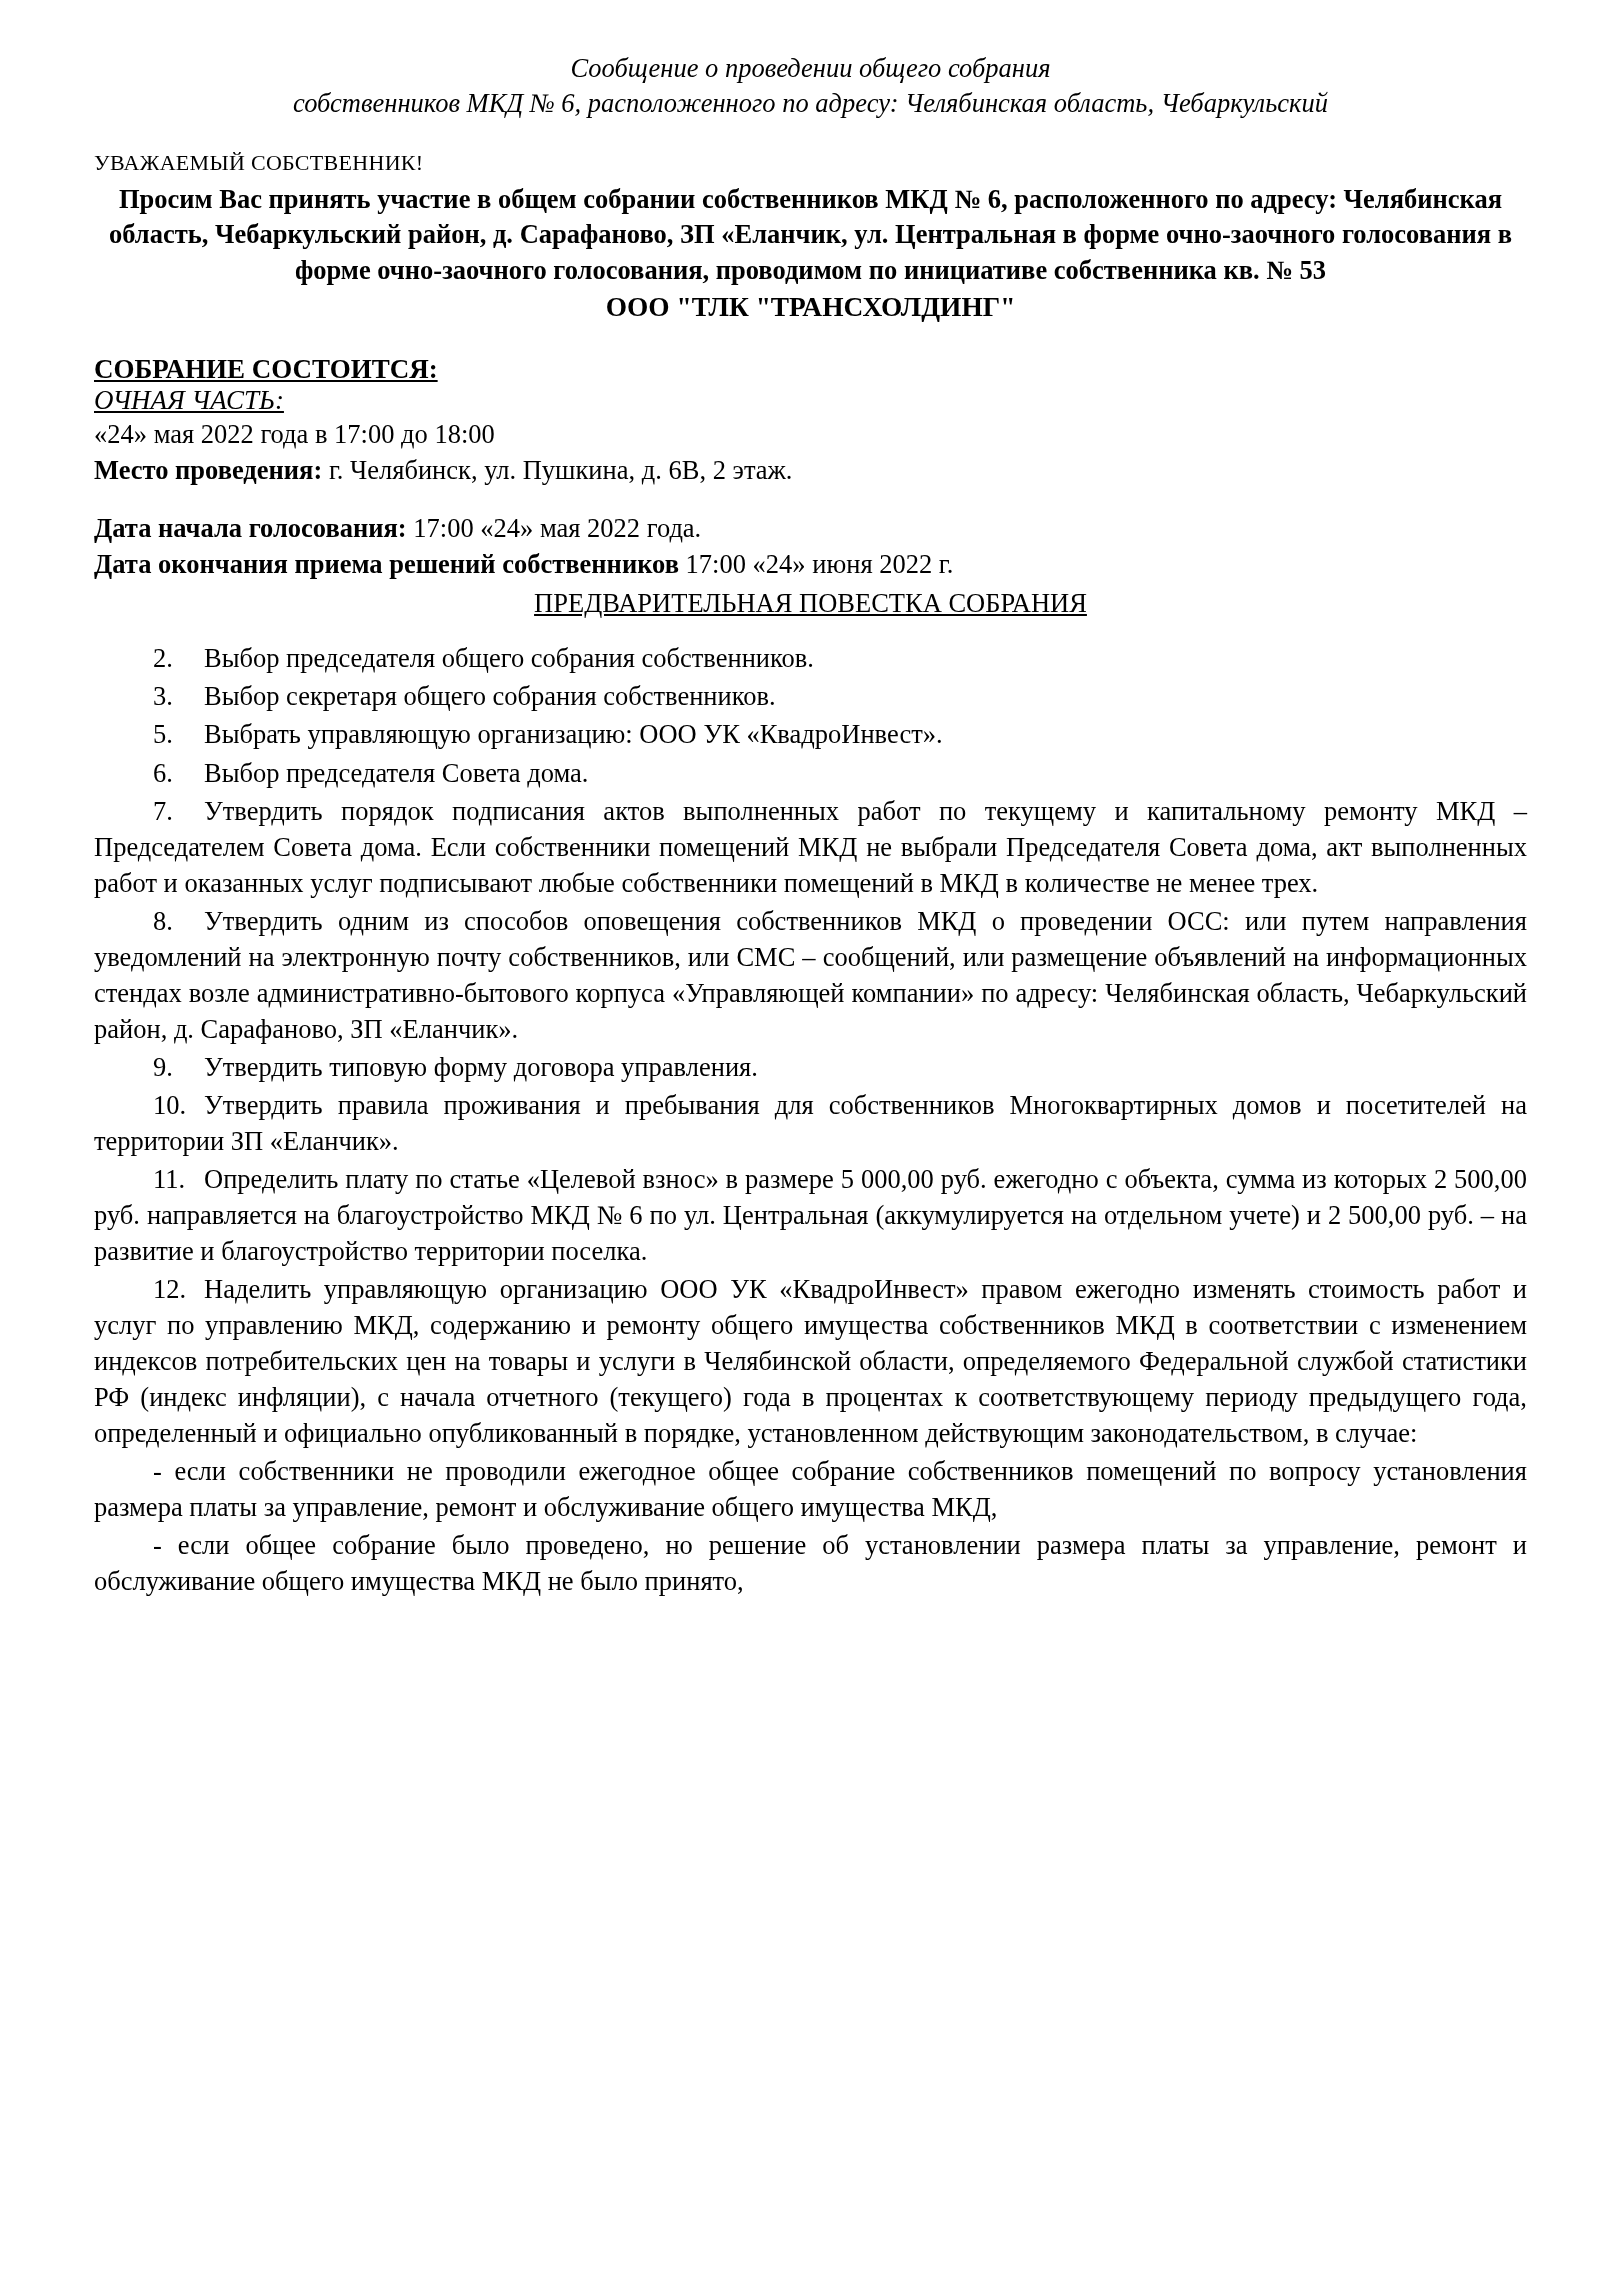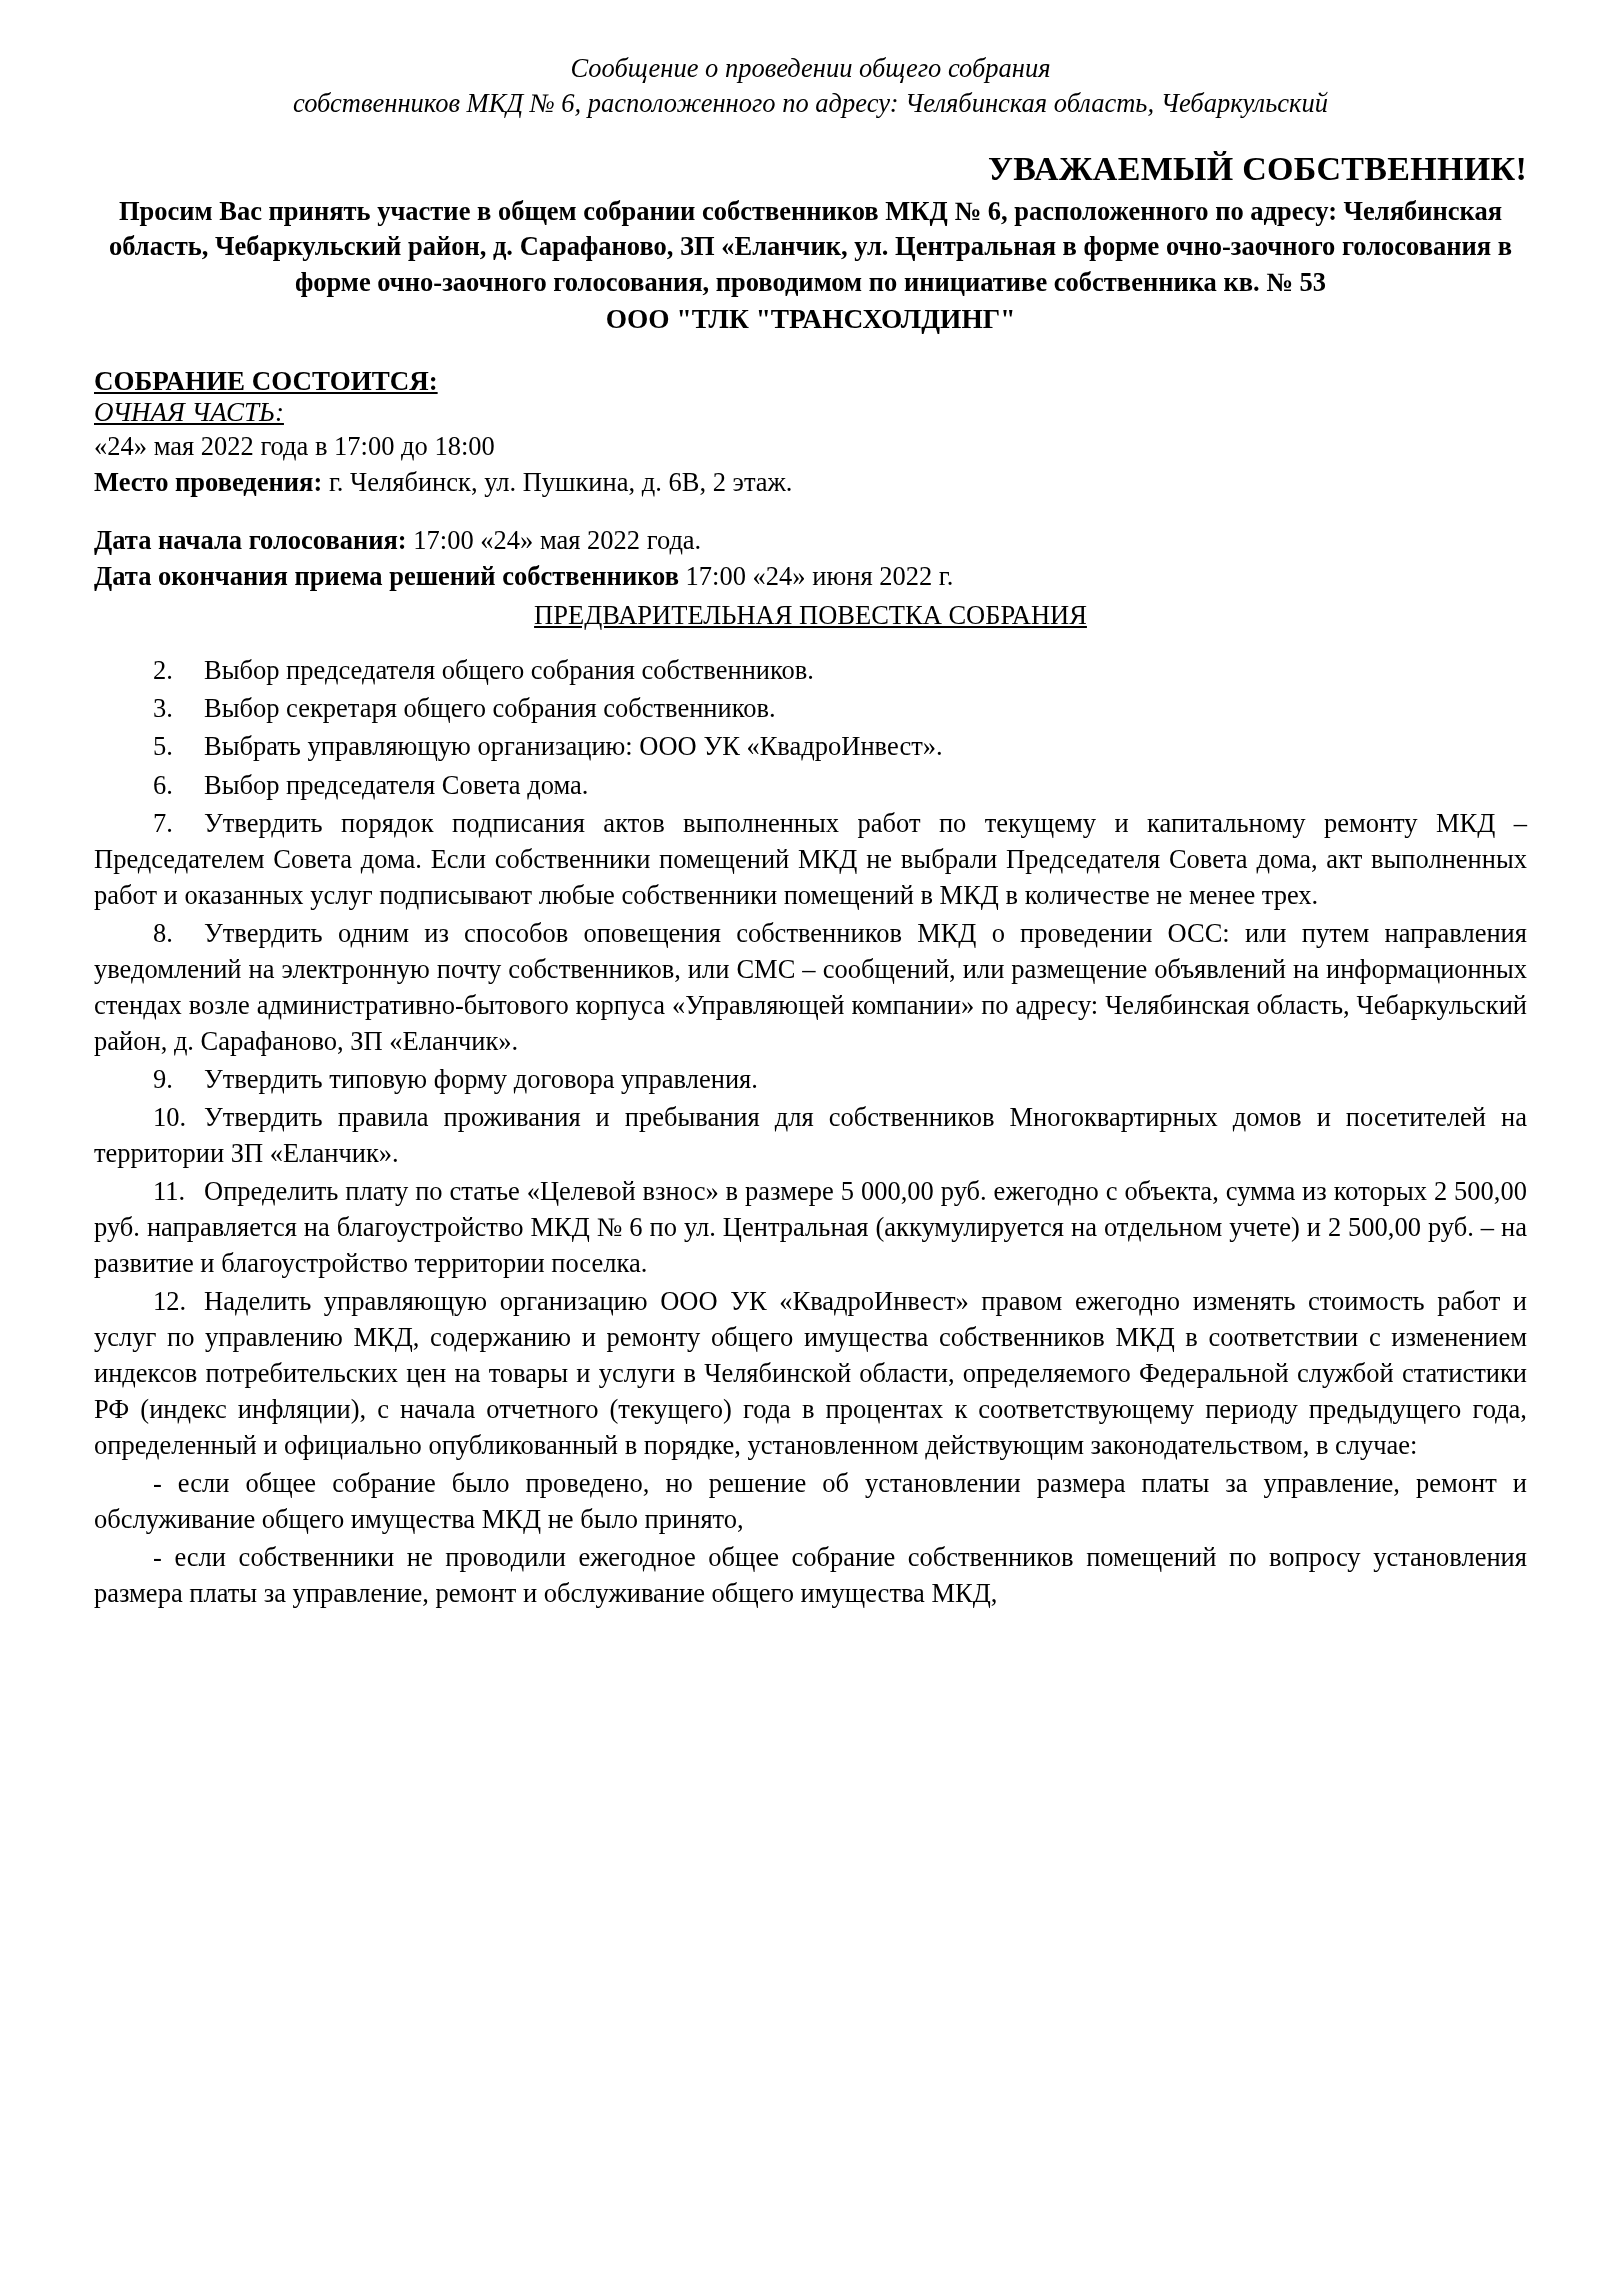--- a/index.html
+++ b/index.html
@@ -26,23 +26,23 @@
     font-size: 26.5px;
     line-height: 1.32;
     margin: 0 13.7px 0 13.7px;
   }
   .doc-title .line {
     display: block;
   }
   .block-gap-sm { height: 21.6px; }
   .block-gap-md { height: 29px; }
   .headline {
-    text-align: right;
-    font-weight: bold;
-    font-size: 34px;
+    text-align: left;
+    font-weight: normal;
+    font-size: 22px;
     letter-spacing: 0.3px;
   }
   .intro {
     text-align: center;
     font-weight: bold;
     font-size: 26.5px;
     line-height: 1.34;
     margin: 5.9px 7.8px 0 7.8px;
   }
   .org {
@@ -169,17 +169,17 @@
     <li><span class="num">5</span><span>Выбрать управляющую организацию: ООО УК «КвадроИнвест».</span></li>
     <li><span class="num">6</span><span>Выбор председателя Совета дома.</span></li>
     <li class="multi"><span class="num">7</span><span>Утвердить порядок подписания актов выполненных работ по текущему и капитальному ремонту МКД – Председателем Совета дома. Если собственники помещений МКД не выбрали Председателя Совета дома, акт выполненных работ и оказанных услуг подписывают любые собственники помещений в МКД в количестве не менее трех.</span></li>
     <li class="multi"><span class="num">8</span><span>Утвердить одним из способов оповещения собственников МКД о проведении ОСС: или путем направления уведомлений на электронную почту собственников, или СМС – сообщений, или размещение объявлений на информационных стендах возле административно-бытового корпуса «Управляющей компании» по адресу: Челябинская область, Чебаркульский район, д. Сарафаново, ЗП «Еланчик».</span></li>
     <li><span class="num">9</span><span>Утвердить типовую форму договора управления.</span></li>
     <li class="multi"><span class="num">10</span><span>Утвердить правила проживания и пребывания для собственников Многоквартирных домов и посетителей  на территории ЗП «Еланчик».</span></li>
     <li class="multi"><span class="num">11</span><span>Определить плату по статье «Целевой взнос» в размере 5 000,00 руб. ежегодно с объекта, сумма из которых 2 500,00 руб. направляется на благоустройство МКД № 6 по ул. Центральная (аккумулируется на отдельном учете) и 2 500,00 руб. – на развитие и благоустройство территории поселка.</span></li>
     <li class="multi"><span class="num">12</span><span>Наделить управляющую организацию ООО УК «КвадроИнвест» правом ежегодно изменять стоимость работ и услуг по управлению МКД, содержанию и ремонту общего имущества собственников МКД в соответствии с изменением индексов потребительских цен на товары и услуги в Челябинской области, определяемого Федеральной службой статистики РФ (индекс инфляции), с начала отчетного (текущего) года в процентах к соответствующему периоду предыдущего года, определенный и официально опубликованный в порядке, установленном действующим законодательством, в случае:</span></li>
   </ol>
 
+  <p class="para">- если собственники не проводили ежегодное общее собрание собственников помещений по вопросу установления размера платы за управление, ремонт и обслуживание общего имущества МКД,</p>
   <p class="para">- если общее собрание было проведено, но решение об установлении размера платы за управление, ремонт и обслуживание общего имущества МКД не было принято,</p>
-  <p class="para">- если собственники не проводили ежегодное общее собрание собственников помещений по вопросу установления размера платы за управление, ремонт и обслуживание общего имущества МКД,</p>
 
 </div>
 
 
 </body></html>

